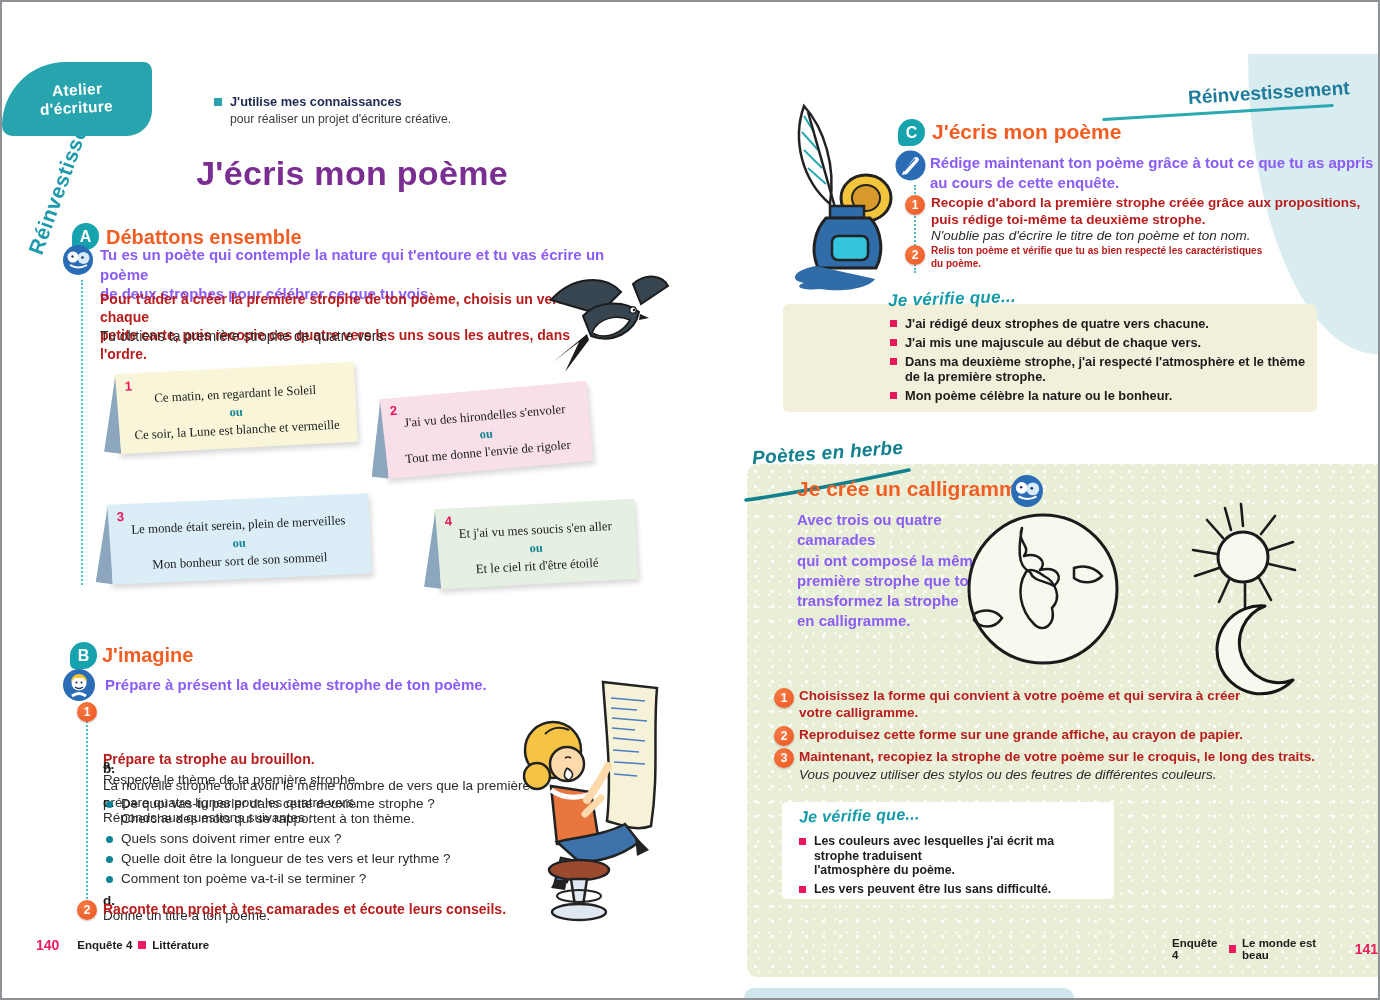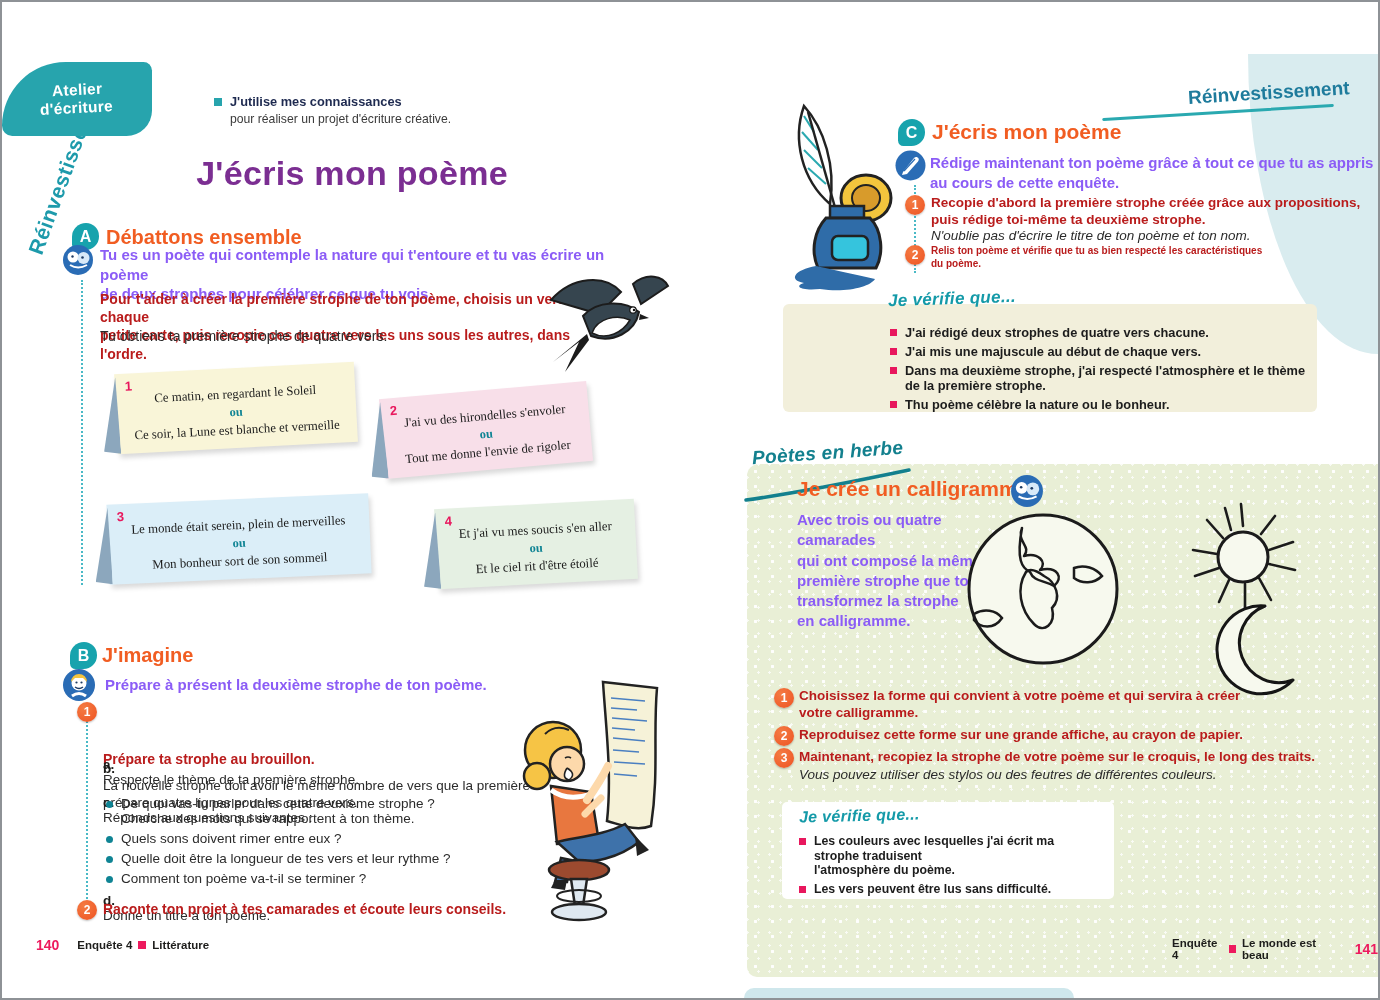--- a/index.html
+++ b/index.html
@@ -317,37 +317,37 @@
     <div class="abs body-bold" style="left:929px; top:193px; font-size:13.5px; line-height:1.25;">Recopie d'abord la première strophe créée grâce aux propositions,
 puis rédige toi-même ta deuxième strophe.</div>
     <div class="abs body-reg it" style="left:929px; top:226px; font-size:13.5px;">N'oublie pas d'écrire le titre de ton poème et ton nom.</div>
 
     <div class="abs stepnum" style="left:903px; top:243px;">2</div>
     <div class="abs body-bold" style="left:929px; top:243px; font-size:10px; line-height:1.25;">Relis ton poème et vérifie que tu as bien respecté les caractéristiques
 du poème.</div>
 
     <div class="abs cream-box"></div>
     <div class="abs hand" style="left:886px; top:287px; font-size:17px; transform:rotate(-2deg);">Je vérifie que...</div>
-    <div class="abs" style="left:888px; top:314px; width:430px; font-size:12.8px; line-height:15px;margin-top:9px;">
+    <div class="abs" style="left:888px; top:314px; width:430px; font-size:12.8px; line-height:15px;">
       <div class="citem">
           <div class="psq"></div>
           <span>J'ai rédigé deux strophes de quatre vers chacune.</span>
         </div>
       <div class="citem">
           <div class="psq"></div>
           <span>J'ai mis une majuscule au début de chaque vers.</span>
         </div>
       <div class="citem">
           <div class="psq"></div>
           <span>Dans ma deuxième strophe, j'ai respecté l'atmosphère et le thème
 de la première strophe.</span>
         </div>
       <div class="citem">
           <div class="psq"></div>
-          <span>Thu poème célèbre la nature ou le bonheur.</span>
+          <span>Mon poème célèbre la nature ou le bonheur.</span>
         </div>
     </div>
 
     <div class="abs green-box"></div>
 
     <div class="abs" style="left:742px; top:462px;">
       <svg width="170" height="40" viewBox="0 0 170 40">
         <path d="M2,36 Q60,28 165,6" stroke="#13808e" stroke-width="3.5" fill="none" stroke-linecap="round"></path>
       </svg>
     </div>

